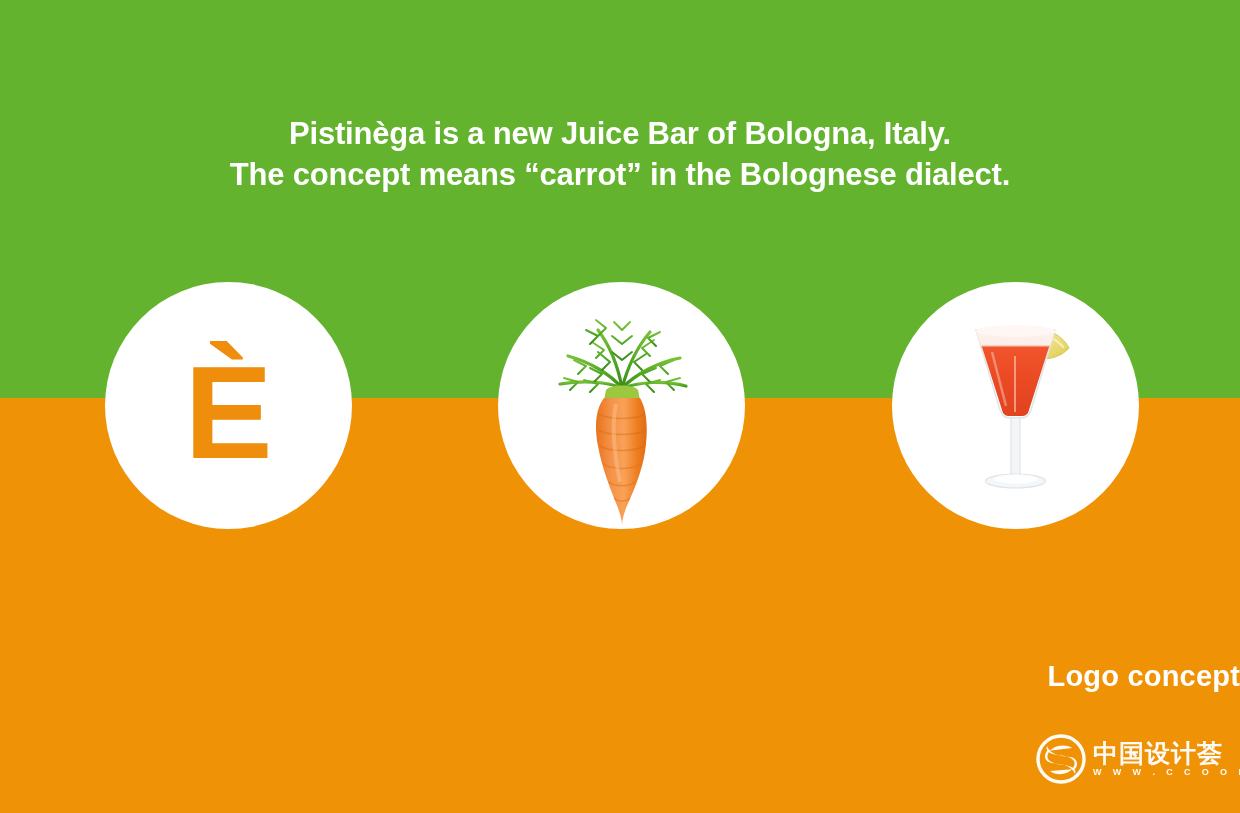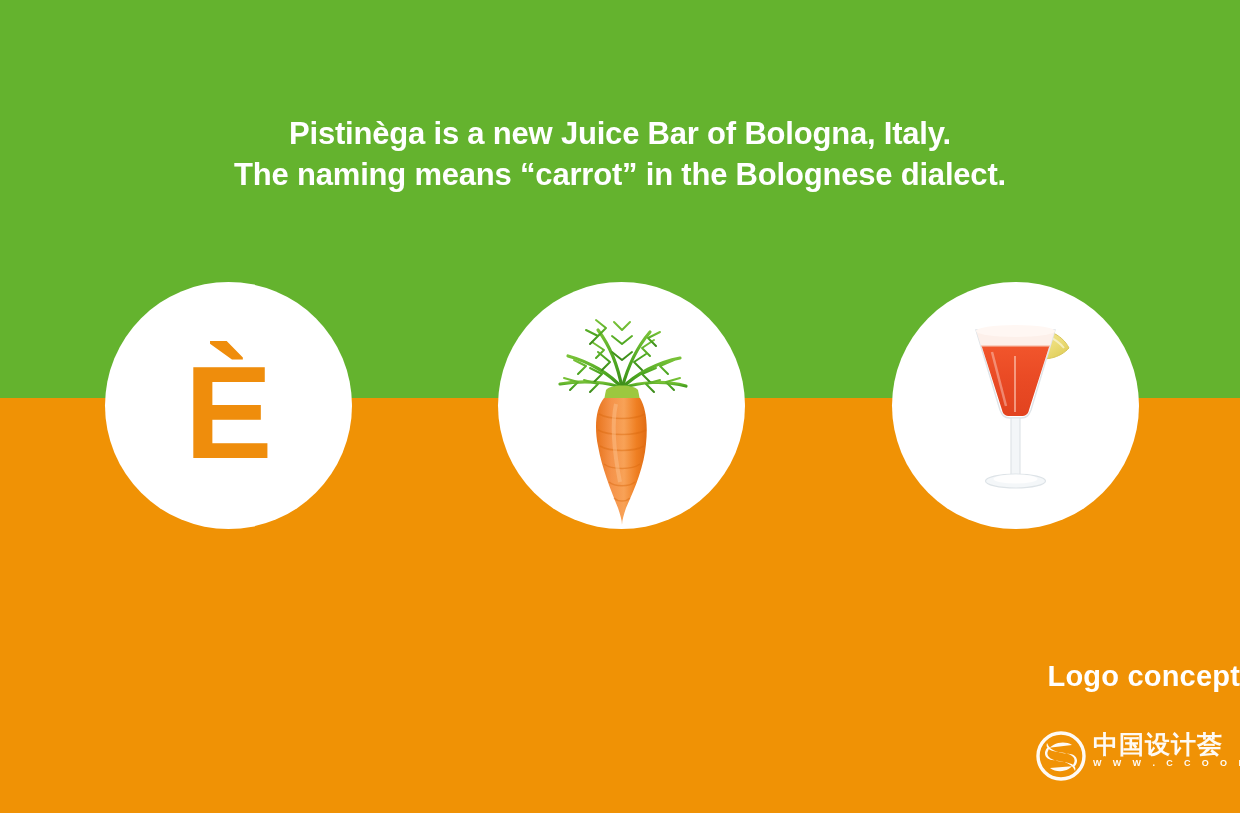--- a/index.html
+++ b/index.html
@@ -109,21 +109,21 @@
   }
 
   
   .watermark {
     position: absolute;
     left: 1036px;
     top: 731px;
     width: 186px;
     height: 56px;
     display: flex;
-    align-items: flex-start;
+    align-items: center;
     opacity: 0.96;
   }
   .wm-badge {
     width: 50px;
     height: 50px;
     flex: 0 0 50px;
     margin-right: 7px;
   }
   .wm-text {
     display: flex;
@@ -150,21 +150,21 @@
 </head>
 <body>
 
 <div class="poster">
 
   <div class="band-green"></div>
   <div class="band-orange"></div>
 
   <div class="headline">
     <span class="line">Pistinèga is a new Juice Bar of Bologna, Italy.</span>
-    <span class="line">The naming means “carrot” in the Bolognese dialect.</span>
+    <span class="line">The concept means “carrot” in the Bolognese dialect.</span>
   </div>
 
   <div class="circle circle-logo">
     <div class="logo-mark">È</div>
   </div>
 
   <div class="circle circle-carrot">
     <svg class="carrot-art" viewBox="0 0 247 247">
       <defs>
         <linearGradient id="carrotBody" x1="0" y1="0" x2="1" y2="0">

